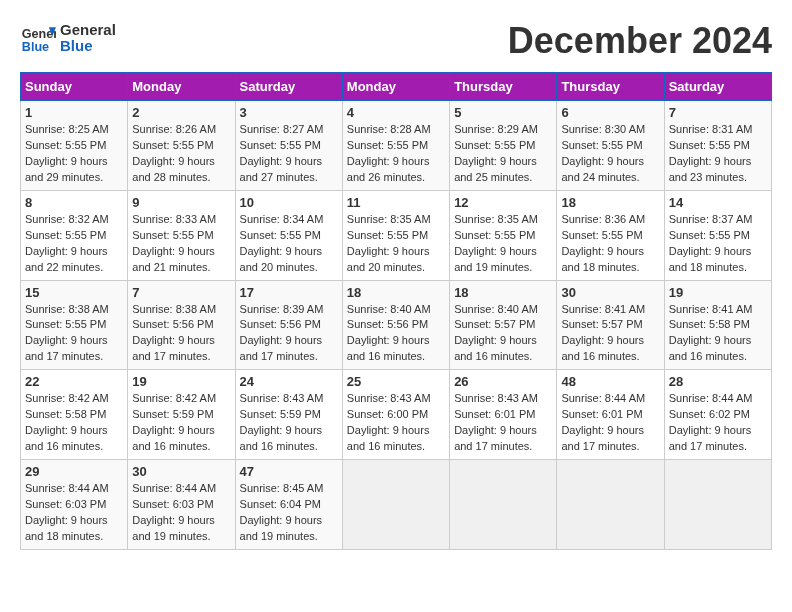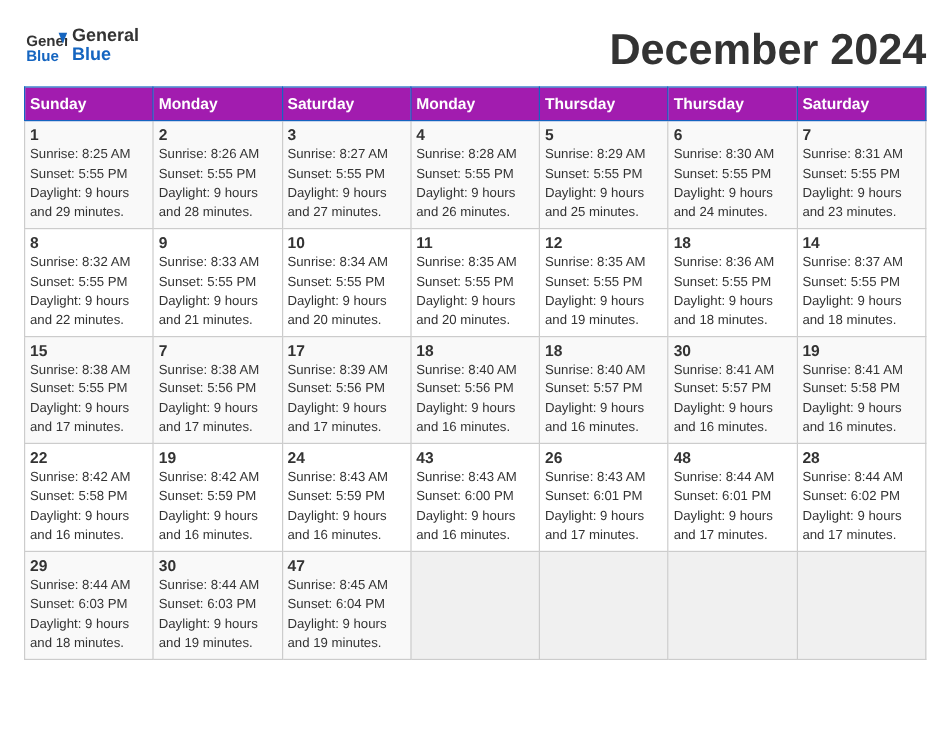--- a/index.html
+++ b/index.html
@@ -207,21 +207,21 @@
         </td>
         <td>
           <span class="day-num">19</span>
           <div class="day-info">Sunrise: 8:42 AM<br>Sunset: 5:59 PM<br>Daylight: 9 hours<br>and 16 minutes.</div>
         </td>
         <td>
           <span class="day-num">24</span>
           <div class="day-info">Sunrise: 8:43 AM<br>Sunset: 5:59 PM<br>Daylight: 9 hours<br>and 16 minutes.</div>
         </td>
         <td>
-          <span class="day-num">43</span>
+          <span class="day-num">25</span>
           <div class="day-info">Sunrise: 8:43 AM<br>Sunset: 6:00 PM<br>Daylight: 9 hours<br>and 16 minutes.</div>
         </td>
         <td>
           <span class="day-num">26</span>
           <div class="day-info">Sunrise: 8:43 AM<br>Sunset: 6:01 PM<br>Daylight: 9 hours<br>and 17 minutes.</div>
         </td>
         <td>
           <span class="day-num">48</span>
           <div class="day-info">Sunrise: 8:44 AM<br>Sunset: 6:01 PM<br>Daylight: 9 hours<br>and 17 minutes.</div>
         </td>

